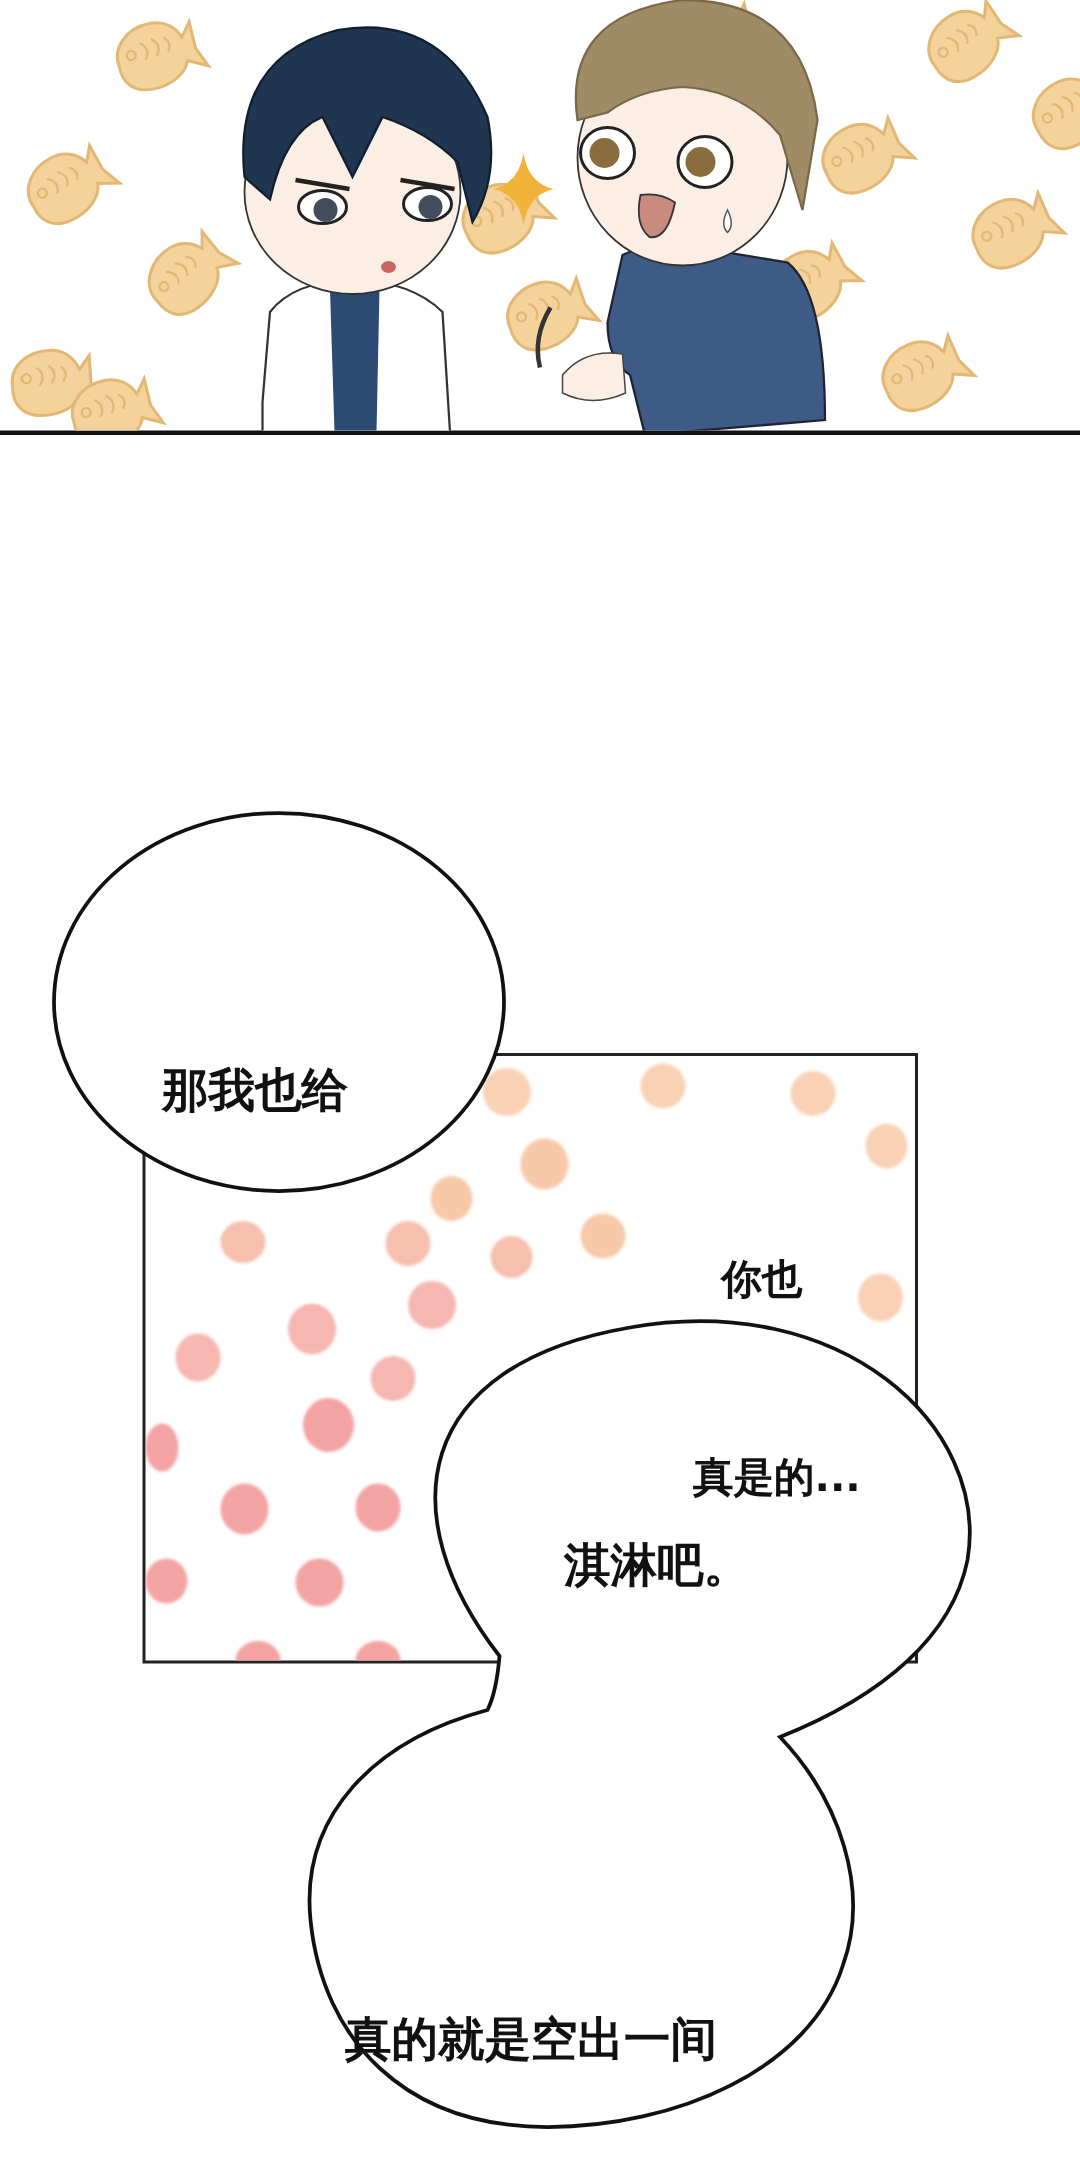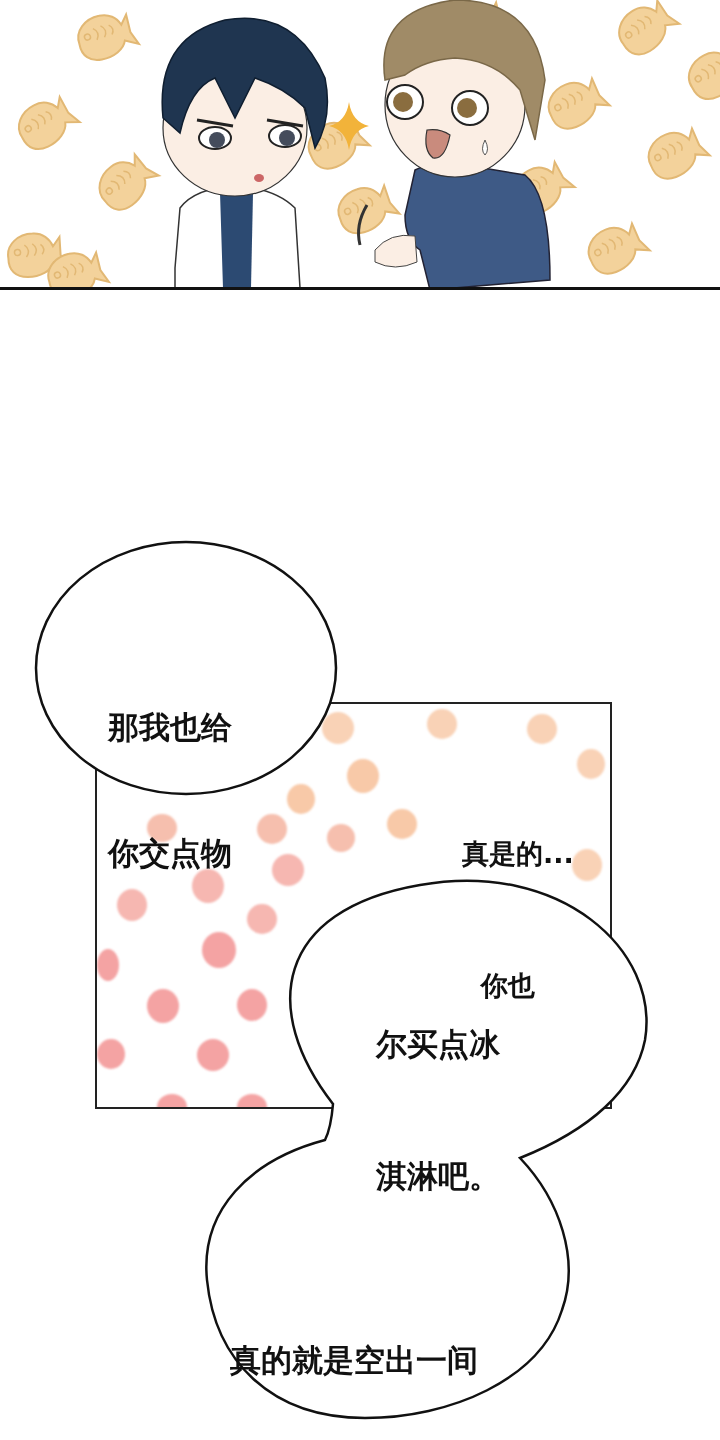--- a/index.html
+++ b/index.html
@@ -138,30 +138,28 @@
            C 635,1090 590,1130 520,1158
            C 560,1200 580,1260 562,1310
            C 540,1380 450,1418 365,1418
            C 270,1418 215,1360 207,1280
            C 200,1210 250,1160 325,1140
            C 330,1130 332,1116 333,1104 Z" fill="#ffffff" stroke="#111" stroke-width="2.5"></path>
 </svg>
 
 <div class="bubble-text bt1">
   <span class="line">那我也给</span>
-  <span class="line">你交点物</span>
 </div>
 
 <div class="bubble-text bt2">
+  <span class="line">  你也</span>
   <span class="line">真是的...</span>
-  <span class="line">  你也</span>
 </div>
 
 <div class="bubble-text bt3">
-  <span class="line">尔买点冰</span>
   <span class="line">淇淋吧。</span>
 </div>
 
 <div class="bubble-text bt4">
   <span class="line">真的就是空出一间</span>
   
   
 </div>
 
 </body></html>

